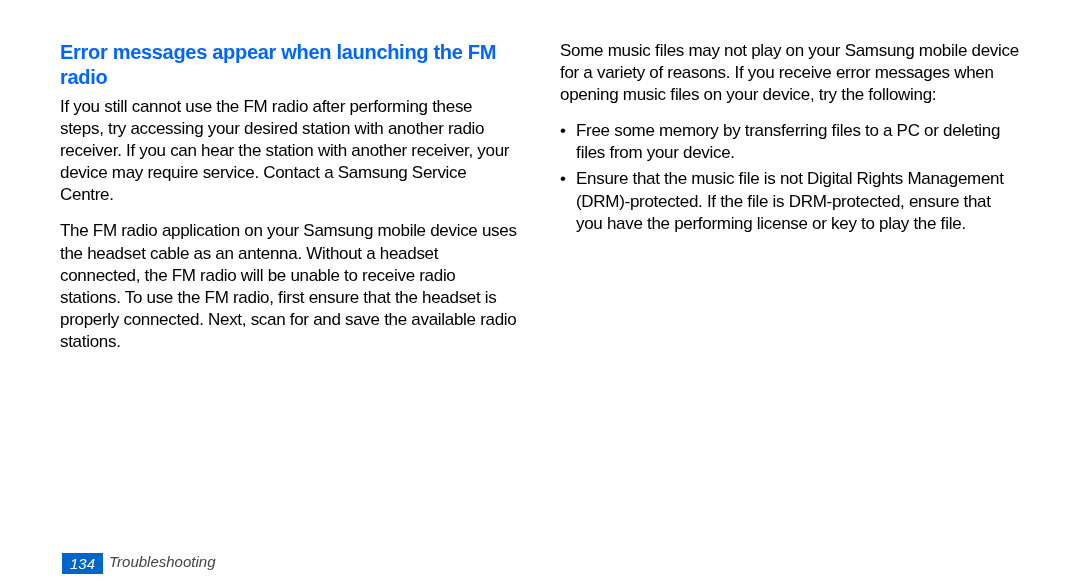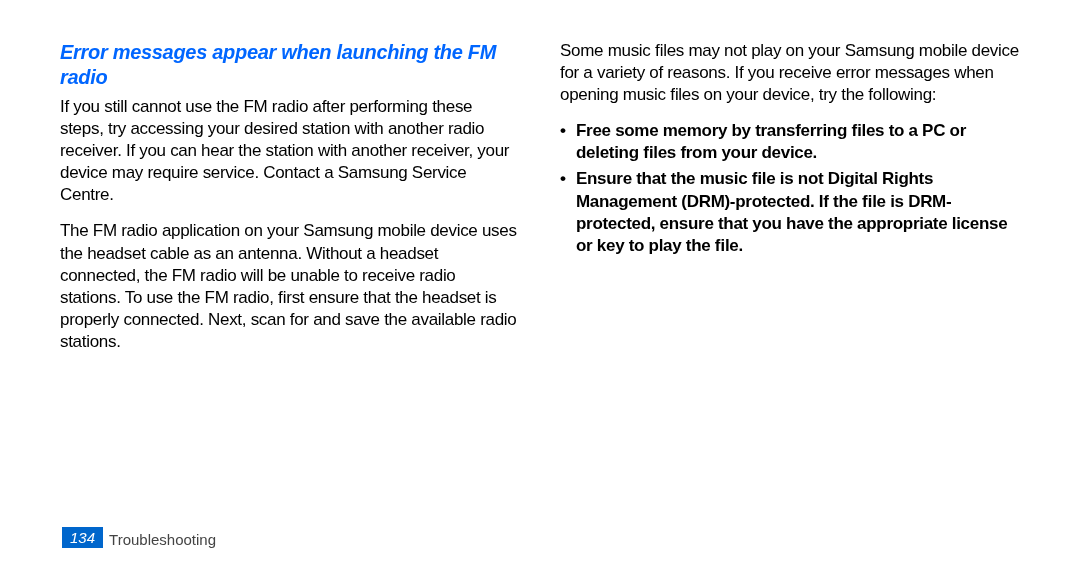--- a/index.html
+++ b/index.html
@@ -23,21 +23,20 @@
       flex: 1;
       min-width: 0;
     }
     .section-heading {
       color: #0066ff;
       font-weight: bold;
       font-size: 20px;
       line-height: 1.25;
       margin: 0 0 6px 0;
       letter-spacing: -0.3px;
-      font-style: italic;
     }
     .para {
       font-size: 17px;
       line-height: 1.3;
       margin: 0 0 14px 0;
       color: #000;
       letter-spacing: -0.3px;
     }
     .bullets {
       list-style: none;
@@ -45,63 +44,63 @@
       padding: 0;
     }
     .bullets li {
       font-size: 17px;
       line-height: 1.3;
       color: #000;
       letter-spacing: -0.3px;
       padding-left: 16px;
       position: relative;
       margin: 0 0 4px 0;
-      font-weight: bold;
     }
     .bullets li::before {
       content: "•";
       position: absolute;
       left: 0;
       top: 0;
     }
     .footer {
       position: absolute;
       left: 62px;
-      bottom: 38px;
+      bottom: 12px;
       display: flex;
-      align-items: flex-end;
+      align-items: flex-start;
     }
     .page-num-box {
       background: #0066cc;
       color: #fff;
       font-style: italic;
       font-size: 15px;
       padding: 2px 8px;
       font-weight: 500;
     }
     .footer-label {
       color: #444;
+      font-style: italic;
       font-size: 15px;
       margin-left: 6px;
     }
   </style>
 </head>
 <body>
 
 <div class="page">
   <div class="col">
     <h3 class="section-heading">Error messages appear when launching the FM radio</h3>
     <p class="para">If you still cannot use the FM radio after performing these steps, try accessing your desired station with another radio receiver. If you can hear the station with another receiver, your device may require service. Contact a Samsung Service Centre.</p>
     <p class="para">The FM radio application on your Samsung mobile device uses the headset cable as an antenna. Without a headset connected, the FM radio will be unable to receive radio stations. To use the FM radio, ﬁrst ensure that the headset is properly connected. Next, scan for and save the available radio stations.</p>
   </div>
   <div class="col">
     <p class="para">Some music ﬁles may not play on your Samsung mobile device for a variety of reasons. If you receive error messages when opening music ﬁles on your device, try the following:</p>
     <ul class="bullets">
       <li>Free some memory by transferring ﬁles to a PC or deleting ﬁles from your device.</li>
-      <li>Ensure that the music ﬁle is not Digital Rights Management (DRM)-protected. If the ﬁle is DRM-protected, ensure that you have the appropriate license or key to play the ﬁle.</li>
+      <li>Ensure that the music ﬁle is not Digital Rights Management (DRM)-protected. If the ﬁle is DRM-protected, ensure that you have the performing license or key to play the ﬁle.</li>
     </ul>
   </div>
 </div>
 
 <div class="footer">
   <span class="page-num-box">134</span>
   <span class="footer-label">Troubleshooting</span>
 </div>
 
 </body></html>

